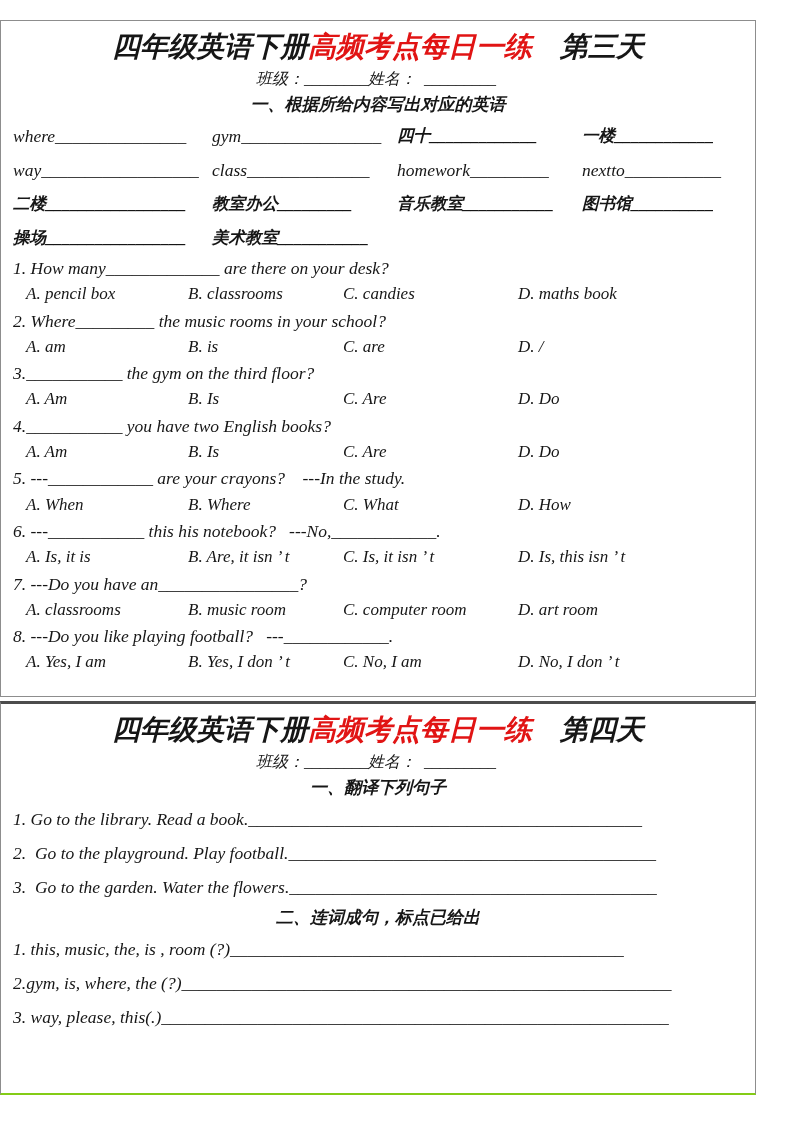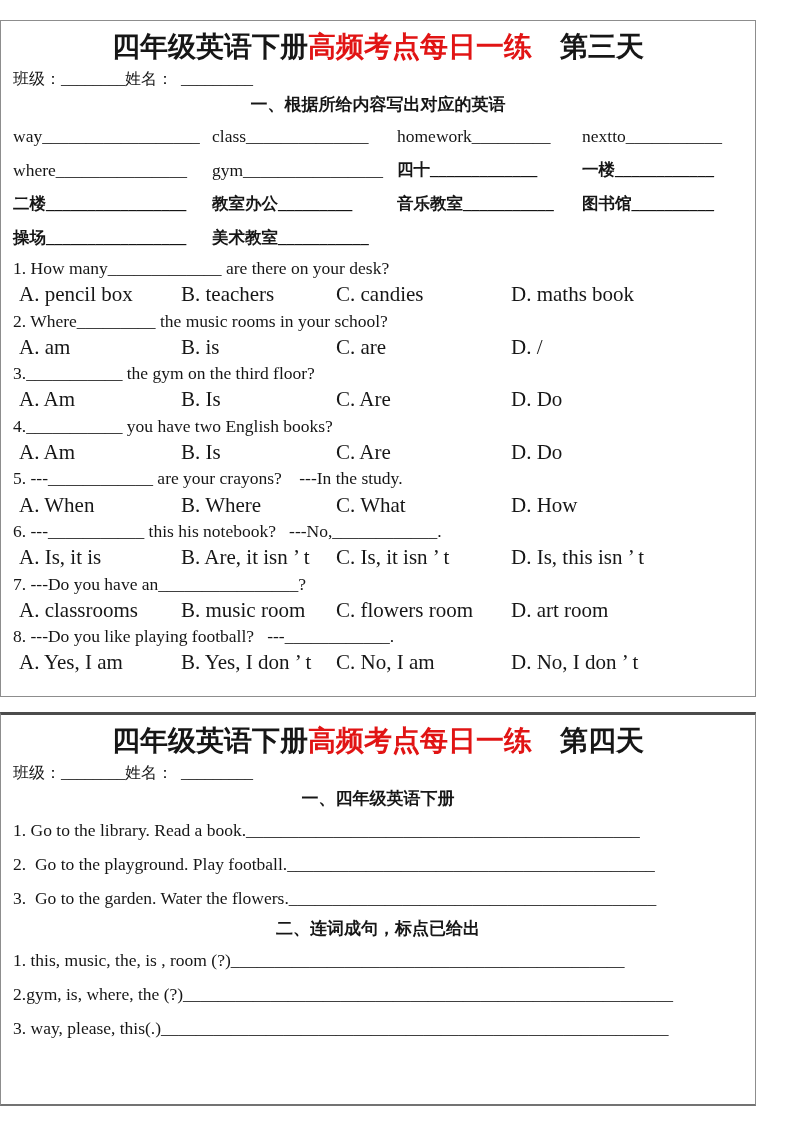--- a/index.html
+++ b/index.html
@@ -1,85 +1,85 @@
 <!DOCTYPE html>
 <html><head>
 <meta charset="utf-8">
 <style>
   html,body{margin:0;padding:0;background:#ffffff;}
   body{
     width:793px;height:1122px;overflow:hidden;
     font-family:"Liberation Serif","DejaVu Serif",serif;
     color:#161616;
   }
-  .page{width:742px;}
+  .page{width:742px;font-style:italic;}
   .panel{
     box-sizing:border-box;width:756px;margin:0 auto;
     border:1px solid #8d8d8d;background:#fff;
     padding:6px 12px 0 12px;overflow:hidden;
   }
   .panel.p1{height:677px;margin-top:20px;}
-  .panel.p2{height:394px;margin-top:15px;border-top:3px solid #4c4c4c;border-bottom:2px solid #737373;}
+  .panel.p2{height:394px;margin-top:4px;border-top:3px solid #4c4c4c;border-bottom:2px solid #84cc16;}
   .title-line{
     text-align:center;font-size:28px;font-weight:bold;
     line-height:40px;white-space:pre-wrap;
   }
   .title-line .hl{color:#e11414;}
   .cn-line{
-    text-align:left;font-size:16px;line-height:24px;
+    text-align:center;font-size:16px;line-height:24px;
     padding-right:4px;white-space:pre-wrap;
   }
   .sec-h{font-weight:bold;font-size:17px;line-height:28px;white-space:pre-wrap;text-align:center;}
   .wrow{
     display:grid;grid-template-columns:199px 185px 185px auto;
     font-size:17.5px;line-height:34px;white-space:pre;
   }
   .wcell{overflow:visible;}
   .wcell.cn{font-weight:bold;font-size:16.5px;}
   .qline{font-size:17.5px;line-height:26.3px;white-space:pre-wrap;}
   .opts{
     display:grid;grid-template-columns:162px 155px 175px auto;
-    margin-left:6px;font-size:21px;line-height:26.3px;white-space:pre;
+    margin-left:13px;font-size:17px;line-height:26.3px;white-space:pre;
   }
   .tline{font-size:17.5px;line-height:34px;white-space:pre-wrap;overflow:hidden;}
 </style>
 </head>
 <body>
 
 <div class="page">
   <div id="panels">
       <div class="panel p1">
         <div class="title-line"><span>四年级英语下册</span><span class="hl">高频考点每日一练</span><span>　第三天</span></div>
         <div class="cn-line">班级：________姓名：  _________</div>
         <div class="sec-h">一、根据所给内容写出对应的英语</div>
+        <div class="wrow"><span class="wcell">where_______________</span><span class="wcell">gym________________</span><span class="wcell cn">四十_____________</span><span class="wcell cn">一楼____________</span></div>
         <div class="wrow"><span class="wcell">way__________________</span><span class="wcell">class______________</span><span class="wcell">homework_________</span><span class="wcell">nextto___________</span></div>
-        <div class="wrow"><span class="wcell">where_______________</span><span class="wcell">gym________________</span><span class="wcell cn">四十_____________</span><span class="wcell cn">一楼____________</span></div>
         <div class="wrow"><span class="wcell cn">二楼_________________</span><span class="wcell cn">教室办公_________</span><span class="wcell cn">音乐教室___________</span><span class="wcell cn">图书馆__________</span></div>
         <div class="wrow"><span class="wcell cn">操场_________________</span><span class="wcell cn">美术教室___________</span></div>
         <div class="qline">1. How many_____________ are there on your desk?</div>
-        <div class="opts"><span class="opt">A. pencil box</span><span class="opt">B. teachers</span><span class="opt">C. candies</span><span class="opt">D. maths book</span></div>
+        <div class="opts"><span class="opt">A. pencil box</span><span class="opt">B. classrooms</span><span class="opt">C. candies</span><span class="opt">D. maths book</span></div>
         <div class="qline">2. Where_________ the music rooms in your school?</div>
         <div class="opts"><span class="opt">A. am</span><span class="opt">B. is</span><span class="opt">C. are</span><span class="opt">D. /</span></div>
         <div class="qline">3.___________ the gym on the third floor?</div>
         <div class="opts"><span class="opt">A. Am</span><span class="opt">B. Is</span><span class="opt">C. Are</span><span class="opt">D. Do</span></div>
         <div class="qline">4.___________ you have two English books?</div>
         <div class="opts"><span class="opt">A. Am</span><span class="opt">B. Is</span><span class="opt">C. Are</span><span class="opt">D. Do</span></div>
         <div class="qline">5. ---____________ are your crayons?    ---In the study.</div>
         <div class="opts"><span class="opt">A. When</span><span class="opt">B. Where</span><span class="opt">C. What</span><span class="opt">D. How</span></div>
         <div class="qline">6. ---___________ this his notebook?   ---No,____________.</div>
         <div class="opts"><span class="opt">A. Is, it is</span><span class="opt">B. Are, it isn ’ t</span><span class="opt">C. Is, it isn ’ t</span><span class="opt">D. Is, this isn ’ t</span></div>
         <div class="qline">7. ---Do you have an________________?</div>
-        <div class="opts"><span class="opt">A. classrooms</span><span class="opt">B. music room</span><span class="opt">C. flowers room</span><span class="opt">D. art room</span></div>
+        <div class="opts"><span class="opt">A. classrooms</span><span class="opt">B. music room</span><span class="opt">C. computer room</span><span class="opt">D. art room</span></div>
         <div class="qline">8. ---Do you like playing football?   ---____________.</div>
         <div class="opts"><span class="opt">A. Yes, I am</span><span class="opt">B. Yes, I don ’ t</span><span class="opt">C. No, I am</span><span class="opt">D. No, I don ’ t</span></div>
       </div>
       <div class="panel p2">
         <div class="title-line"><span>四年级英语下册</span><span class="hl">高频考点每日一练</span><span>　第四天</span></div>
         <div class="cn-line">班级：________姓名：  _________</div>
-        <div class="sec-h">一、四年级英语下册</div>
+        <div class="sec-h">一、翻译下列句子</div>
         <div class="tline">1. Go to the library. Read a book._____________________________________________</div>
         <div class="tline">2.  Go to the playground. Play football.__________________________________________</div>
         <div class="tline">3.  Go to the garden. Water the flowers.__________________________________________</div>
         <div class="sec-h">二、连词成句，标点已给出</div>
         <div class="tline">1. this, music, the, is , room (?)_____________________________________________</div>
         <div class="tline">2.gym, is, where, the (?)________________________________________________________</div>
         <div class="tline">3. way, please, this(.)__________________________________________________________</div>
       </div>
     </div>
 </div>

